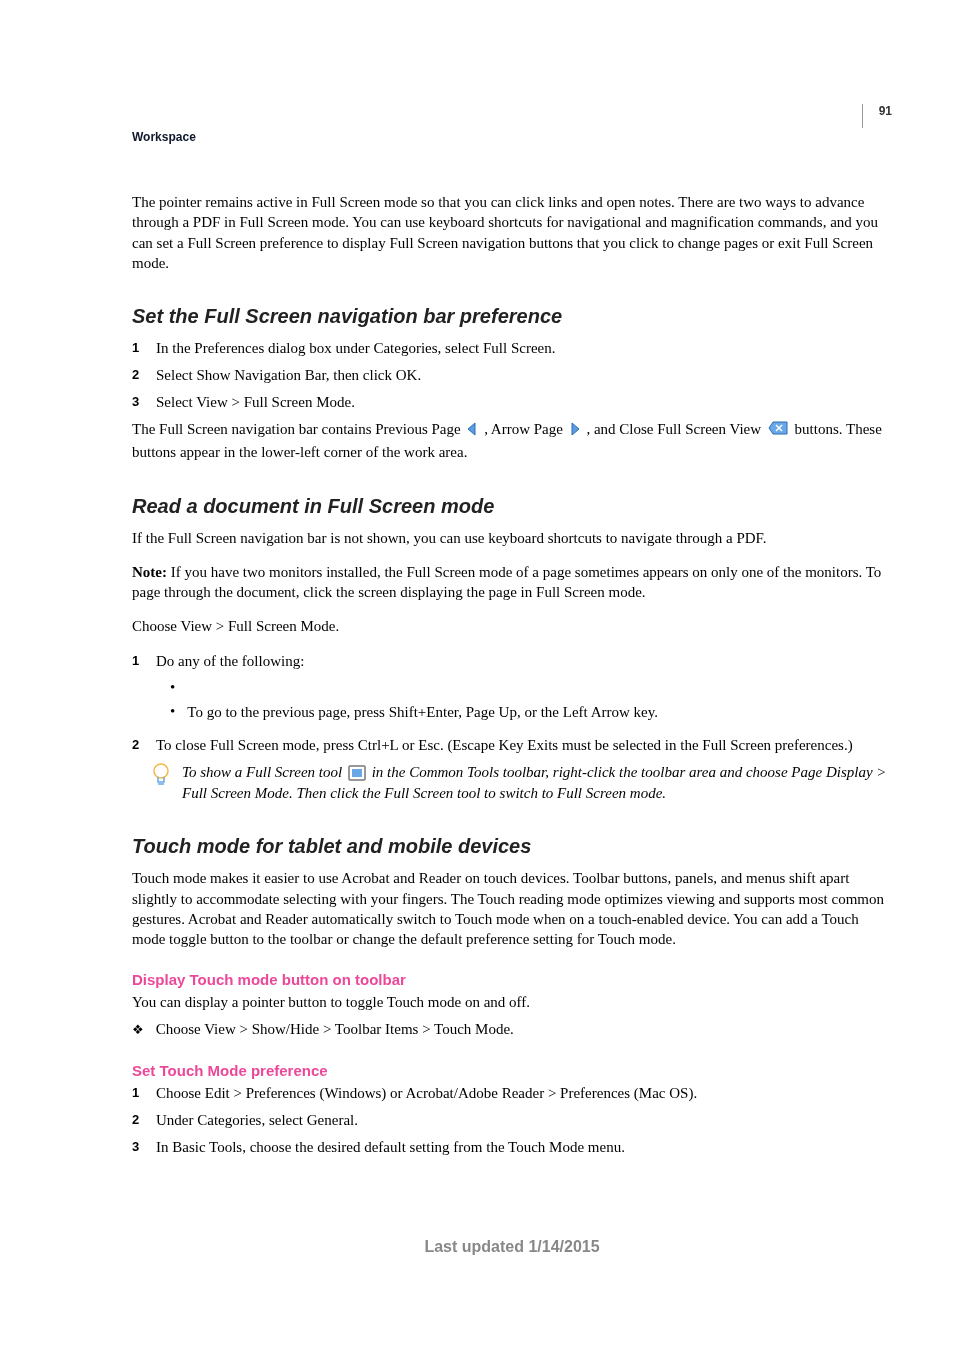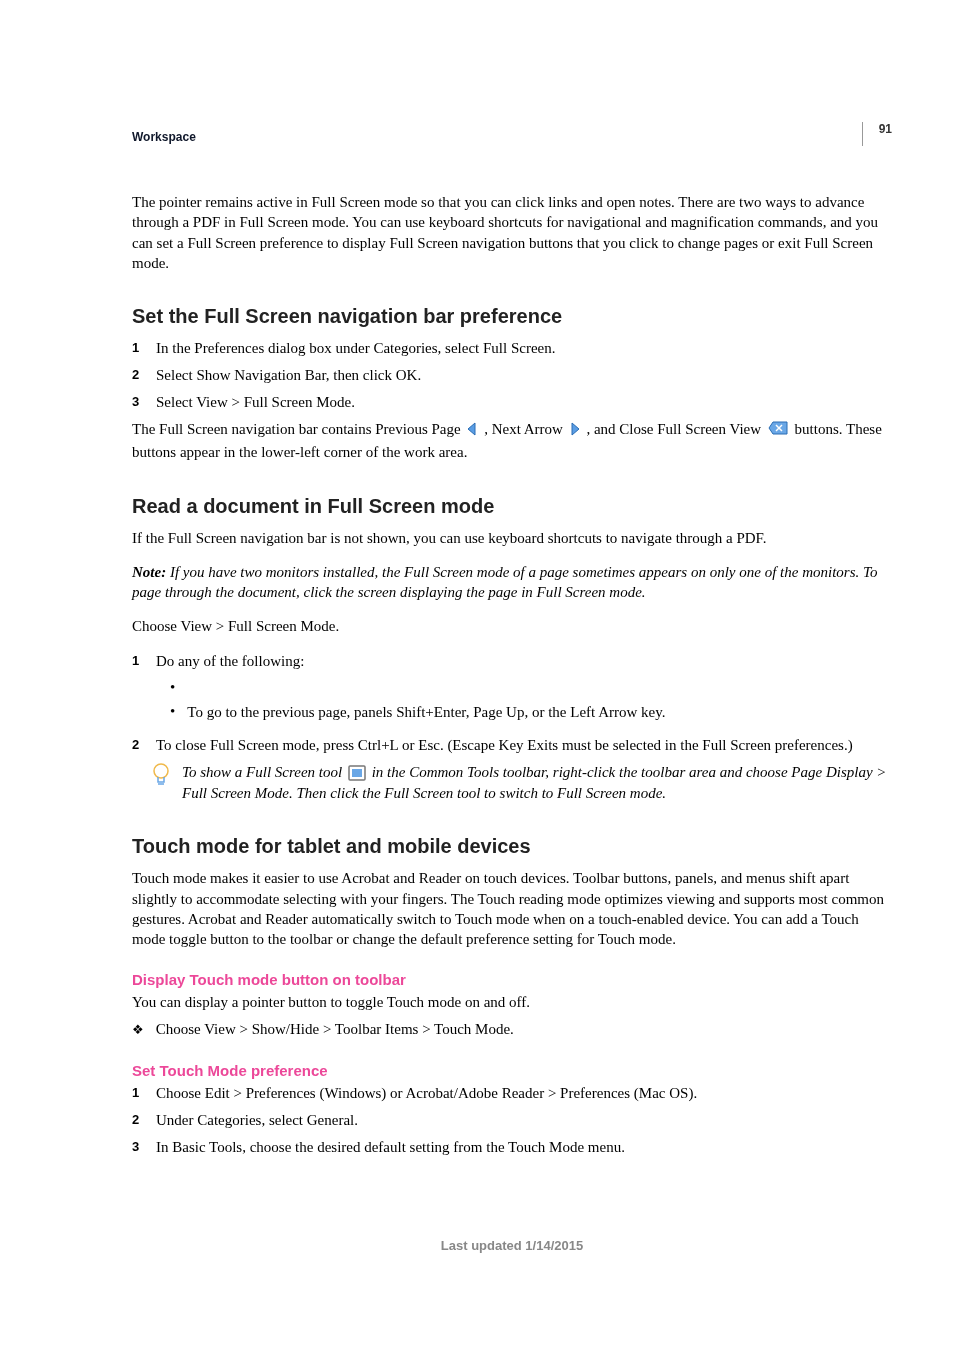--- a/index.html
+++ b/index.html
@@ -9,21 +9,21 @@
     background: #fff;
     color: #000;
     width: 954px;
   }
   .page {
     padding: 130px 62px 80px 132px;
     position: relative;
   }
   .page-number-wrap {
     position: absolute;
-    top: 122px;
+    top: 104px;
     right: 62px;
     border-left: 1px solid #999;
     padding-left: 16px;
     height: 24px;
     display: flex;
     align-items: flex-start;
   }
   .page-number {
     font-family: "Myriad Pro", Arial, Helvetica, sans-serif;
     font-size: 12px;
@@ -41,20 +41,21 @@
     font-size: 15px;
     line-height: 1.35;
     margin: 0 8px 14px 0;
   }
   h2.heading {
     font-family: "Myriad Pro", Arial, Helvetica, sans-serif;
     font-size: 20px;
     font-weight: bold;
     color: #222;
     margin: 32px 0 10px 0;
+    font-style: italic;
   }
   h3.subheading {
     font-family: "Myriad Pro", Arial, Helvetica, sans-serif;
     font-size: 15px;
     font-weight: bold;
     color: #ec4899;
     margin: 22px 0 4px 0;
   }
   .num-list {
     list-style: none;
@@ -107,21 +108,20 @@
     margin-bottom: 6px;
   }
   .lozenge-bullet .loz {
     font-size: 13px;
     padding-top: 2px;
   }
   .note {
     font-size: 15px;
     line-height: 1.35;
     margin: 0 0 14px 0;
-    font-style: italic;
   }
   .note .note-label {
     font-weight: bold;
   }
   .tip {
     display: flex;
     gap: 10px;
     font-size: 15px;
     line-height: 1.35;
     font-style: italic;
@@ -137,21 +137,21 @@
     display: inline-block;
     vertical-align: middle;
     margin: 0 2px;
   }
   .inline-icon.arrow svg { width: 12px; height: 14px; }
   .inline-icon.close svg { width: 22px; height: 18px; }
   .inline-icon.fullscreen svg { width: 18px; height: 16px; vertical-align: -3px;}
   .footer {
     text-align: center;
     font-family: "Myriad Pro", Arial, Helvetica, sans-serif;
-    font-size: 13px;
+    font-size: 16px;
     font-weight: bold;
     color: #888;
     margin-top: 80px;
   }
 </style>
 </head>
 <body>
 
 <div class="page">
 
@@ -178,21 +178,21 @@
       <span class="item-body">Select View &gt; Full Screen Mode.</span>
     </li>
   </ol>
   <p class="body-para">
     <span>The Full Screen navigation bar contains Previous Page </span>
     <span class="inline-icon arrow">
       <svg viewBox="0 0 12 14">
           <polygon points="9,1 2,7 9,13" fill="#5a9de4" stroke="#2a6db4" stroke-width="1"></polygon>
         </svg>
     </span>
-    <span> , Next Arrow </span>
+    <span> , Arrow Page </span>
     <span class="inline-icon arrow">
       <svg viewBox="0 0 12 14">
           <polygon points="3,1 10,7 3,13" fill="#5a9de4" stroke="#2a6db4" stroke-width="1"></polygon>
         </svg>
     </span>
     <span> , and Close Full Screen View </span>
     <span class="inline-icon close">
       <svg viewBox="0 0 22 18">
         <polygon points="6,3 2,9 6,15 20,15 20,3" fill="#6aa7e6" stroke="#2a6db4" stroke-width="1"></polygon>
         <line x1="9" y1="6" x2="15" y2="12" stroke="#fff" stroke-width="1.5"></line>
@@ -212,21 +212,21 @@
     <li>
       <span class="num">1</span>
       <div class="item-body">
         <span>Do any of the following:</span>
         <ul class="sub-bullets">
           <li>
               <span class="dot">•</span>
             </li>
           <li>
               <span class="dot">•</span>
-              <span>To go to the previous page, panels Shift+Enter, Page Up, or the Left Arrow key.</span>
+              <span>To go to the previous page, press Shift+Enter, Page Up, or the Left Arrow key.</span>
             </li>
         </ul>
       </div>
     </li>
     <li>
       <span class="num">2</span>
       <span class="item-body">To close Full Screen mode, press Ctrl+L or Esc. (Escape Key Exits must be selected in the Full Screen preferences.)</span>
     </li>
   </ol>
   <div class="tip">

